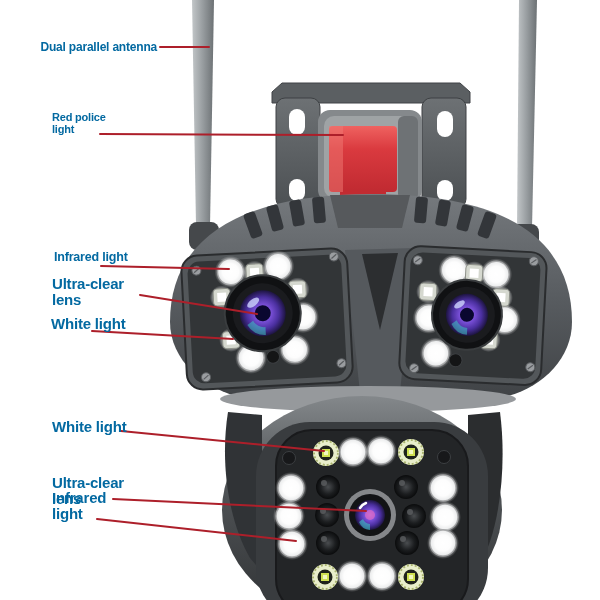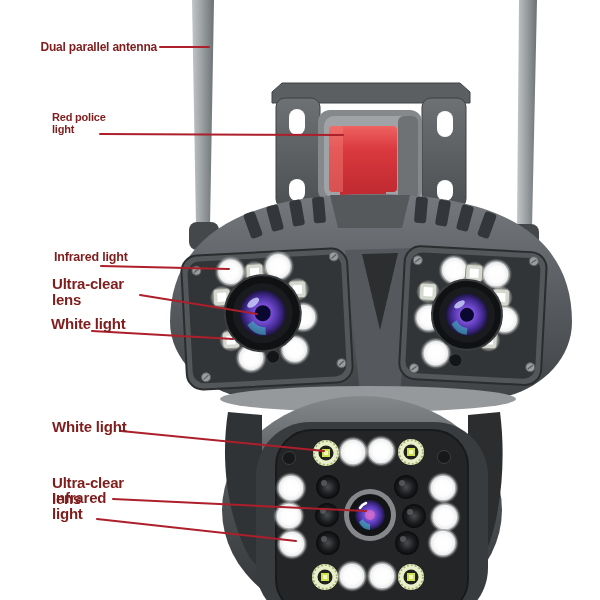--- a/index.html
+++ b/index.html
@@ -1,19 +1,19 @@
 <!DOCTYPE html>
 <html><head>
 <meta charset="utf-8">
 <style>
   html,body{margin:0;padding:0;background:#fff;}
   .stage{position:relative;width:600px;height:600px;background:#ffffff;overflow:hidden;
          font-family:"Liberation Sans",sans-serif;}
   .stage svg{position:absolute;left:0;top:0;}
-  .lbl{position:absolute;font-weight:700;color:#7f1d1d;letter-spacing:-0.2px;
+  .lbl{position:absolute;font-weight:700;color:#0369a1;letter-spacing:-0.2px;
        line-height:1.07;white-space:pre-line;z-index:5;}
   #lbl-antenna{top:41px;right:443px;font-size:12px;white-space:nowrap;}
   #lbl-police{top:112px;left:52px;font-size:11px;}
   #lbl-ir-top{top:251px;left:54px;font-size:12.5px;white-space:nowrap;}
   #lbl-lens-top{top:276px;left:52px;font-size:15px;}
   #lbl-white-top{top:316px;left:51px;font-size:15px;white-space:nowrap;}
   #lbl-white-bot{top:419px;left:52px;font-size:15px;white-space:nowrap;}
   #lbl-lens-bot{top:475px;left:52px;font-size:15px;}
   #lbl-ir-bot{top:490px;left:52px;font-size:15px;}
 </style>

